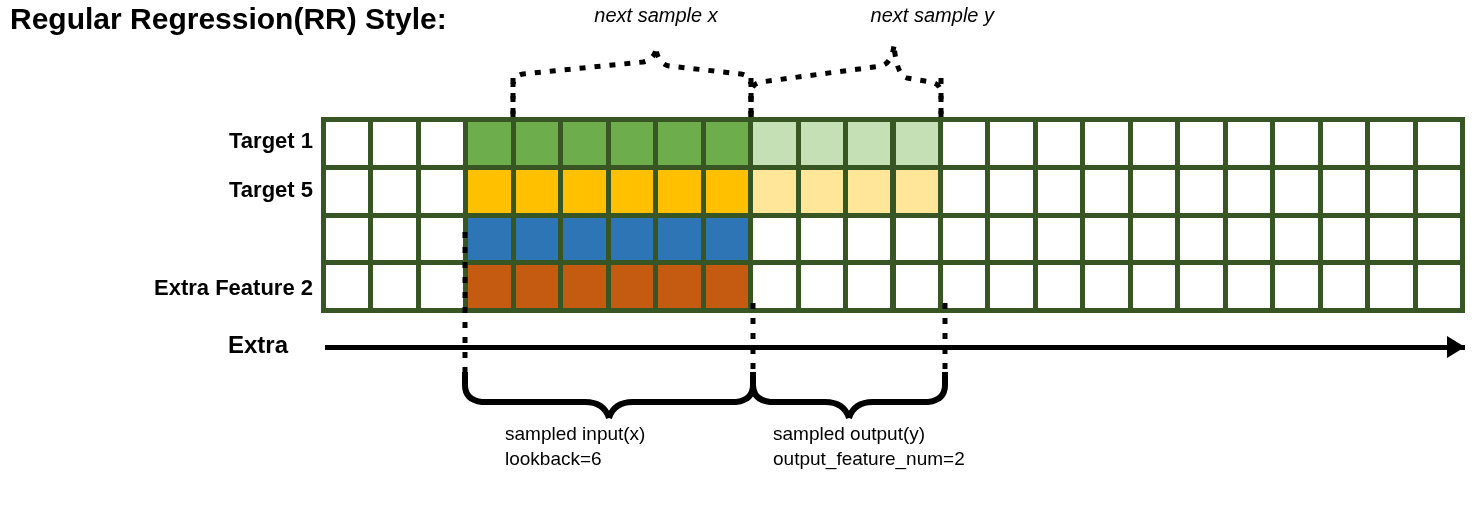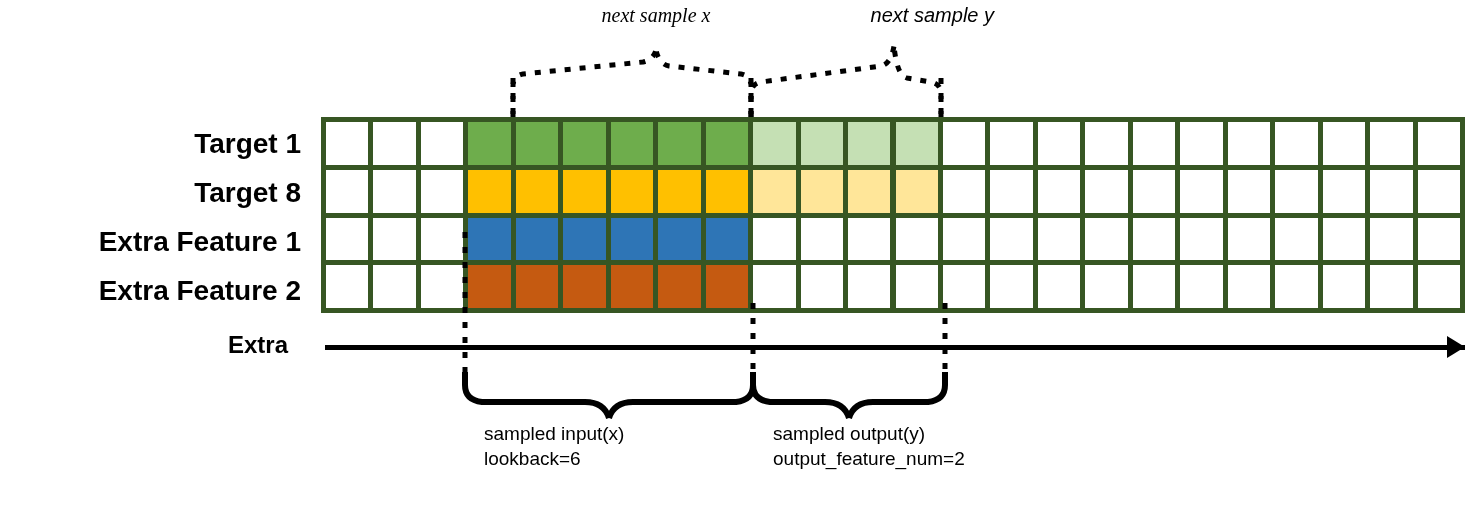--- a/index.html
+++ b/index.html
@@ -6,21 +6,21 @@
   body{width:1476px;height:516px;position:relative;overflow:hidden;
        font-family:"Liberation Sans", sans-serif;color:#000;}
   .stage{position:absolute;left:0;top:0;width:1476px;height:516px;}
 
   #title{position:absolute;left:10px;top:2px;font-size:30px;font-weight:bold;
          letter-spacing:0px;white-space:nowrap;}
 
   .toplabel{position:absolute;font-size:20px;font-style:italic;font-weight:normal;
             white-space:nowrap;text-align:center;}
 
-  .rowlabel{position:absolute;right:12px;font-size:28px;font-weight:bold;
+  .rowlabel{position:absolute;right:0;font-size:22px;font-weight:bold;
             white-space:nowrap;text-align:right;line-height:1;}
   .labelcol{position:absolute;left:0px;top:117px;width:313px;height:196px;}
 
   #grid{position:absolute;left:321px;top:117px;width:1144px;height:196px;
         background:#375623;}
   .cell{position:absolute;background:#ffffff;}
 
   #timelabel{position:absolute;font-size:24px;font-weight:bold;white-space:nowrap;}
   #axisline{position:absolute;background:#000;height:5px;}
   #arrowhead{position:absolute;width:0;height:0;
@@ -29,28 +29,28 @@
 
   .botlabel{position:absolute;font-size:19px;line-height:25px;white-space:nowrap;}
   .svgover{position:absolute;left:0;top:0;width:1476px;height:516px;
            pointer-events:none;overflow:visible;}
 </style>
 </head>
 <body>
 
 <div class="stage">
 
+  <div id="title">Regular Regression(RR) Style:</div>
 
-  <div class="toplabel" style="left:556px;top:4px;width:200px;font-family:Liberation Serif, serif;">next sample x</div>
+  <div class="toplabel" style="left:556px;top:4px;width:200px;">next sample x</div>
   <div class="toplabel" style="left:794px;top:4px;width:200px;text-align:right;">next sample y</div>
 
   <div class="labelcol">
     <div class="rowlabel" style="top:13px;">Target 1</div>
-    <div class="rowlabel" style="top:62px;">Target 8</div>
-    <div class="rowlabel" style="top:111px;">Extra Feature 1</div>
+    <div class="rowlabel" style="top:62px;">Target 5</div>
     <div class="rowlabel" style="top:160px;text-align:center;">Extra Feature 2</div>
   </div>
 
   <div id="grid">
       <div class="cell" style="background: rgb(255, 255, 255); left: 5px; top: 5px; width: 42.4583px; height: 42.75px;"></div>
       <div class="cell" style="background: rgb(255, 255, 255); left: 52.4583px; top: 5px; width: 42.4583px; height: 42.75px;"></div>
       <div class="cell" style="background: rgb(255, 255, 255); left: 99.9167px; top: 5px; width: 42.4583px; height: 42.75px;"></div>
       <div class="cell" style="background: rgb(110, 173, 76); left: 147.375px; top: 5px; width: 42.4583px; height: 42.75px;"></div>
       <div class="cell" style="background: rgb(110, 173, 76); left: 194.833px; top: 5px; width: 42.4583px; height: 42.75px;"></div>
       <div class="cell" style="background: rgb(110, 173, 76); left: 242.292px; top: 5px; width: 42.4583px; height: 42.75px;"></div>
@@ -143,21 +143,21 @@
       <div class="cell" style="background: rgb(255, 255, 255); left: 954.167px; top: 148.25px; width: 42.4583px; height: 42.75px;"></div>
       <div class="cell" style="background: rgb(255, 255, 255); left: 1001.62px; top: 148.25px; width: 42.4583px; height: 42.75px;"></div>
       <div class="cell" style="background: rgb(255, 255, 255); left: 1049.08px; top: 148.25px; width: 42.4583px; height: 42.75px;"></div>
       <div class="cell" style="background: rgb(255, 255, 255); left: 1096.54px; top: 148.25px; width: 42.4583px; height: 42.75px;"></div>
     </div>
 
   <div id="timelabel" style="left:228px;top:331px;">Extra</div>
   <div id="axisline" style="left:325px;top:345px;width:1140px;"></div>
   <div id="arrowhead" style="left:1447px;top:336px;"></div>
 
-  <div class="botlabel" style="left:484px;top:421px;">
+  <div class="botlabel" style="left:505px;top:421px;">
     <div>sampled input(x)</div>
     <div>lookback=6</div>
   </div>
   <div class="botlabel" style="left:773px;top:421px;">
     <div>sampled output(y)</div>
     <div>output_feature_num=2</div>
   </div>
 
   <svg class="svgover" viewBox="0 0 1476 516">
 

